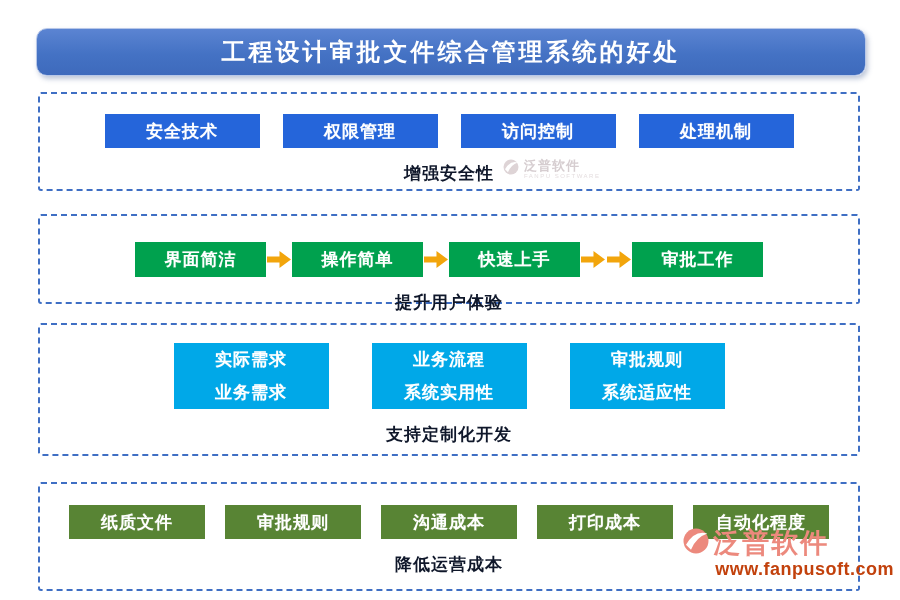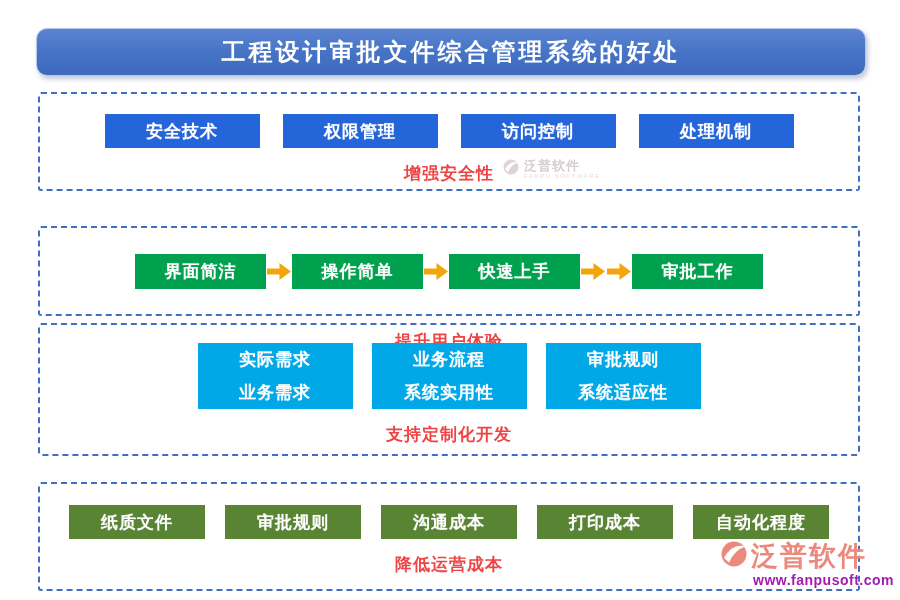--- a/index.html
+++ b/index.html
@@ -14,56 +14,56 @@
     box-shadow:2px 3px 5px rgba(110,130,170,.45);
     display:flex;align-items:center;justify-content:center;
     color:#ffffff;font-size:24px;font-weight:bold;letter-spacing:3px;
   }
 
   
   .sec{position:absolute;left:38px;width:822px;
        border:2px dashed #3f6fc4;border-radius:3px;box-sizing:border-box;
        display:flex;flex-direction:column;}
   #sec-security      {top:92px;height:99px;padding-top:20px;}
-  #sec-experience    {top:226px;height:90px;padding-top:26px;gap:27px;}
+  #sec-experience    {top:214px;height:90px;padding-top:26px;}
   #sec-customization {top:323px;height:133px;padding-top:18px;}
   #sec-cost          {top:482px;height:109px;padding-top:21px;}
 
   .row{display:flex;justify-content:center;align-items:center;}
-  .row.gap-lg{gap:19px;}
+  .row.gap-lg{gap:43px;}
   .row.gap-md{gap:23px;}
   .row.gap-sm{gap:20px;}
   .row + .row{}
 
   .btn{display:flex;align-items:center;justify-content:center;
        color:#ffffff;font-weight:bold;font-size:17px;letter-spacing:1px;
        text-shadow:0 0 1px rgba(255,255,255,.4);}
   .btn.blue {width:155px;height:34px;background:#2565da;}
   .btn.green{width:131px;height:35px;background:#00a14e;}
   .btn.cyan {width:155px;height:33px;background:#00a8e8;}
   .btn.olive{width:136px;height:34px;background:#588434;}
 
   .arrow{width:24px;height:17px;background:#f2a50c;margin:0 1px;
          clip-path:polygon(0 32%,52% 32%,52% 0,100% 50%,52% 100%,52% 68%,0 68%);}
 
   .sec-label{position:relative;text-align:center;font-weight:bold;font-size:17px;
-             color:#ef4444;margin-top:14px;letter-spacing:1px;}
+             color:#0f172a;margin-top:14px;letter-spacing:1px;}
 
   
   .wm-inline{position:absolute;left:462px;top:64px;display:flex;align-items:center;
              gap:4px;opacity:.85;}
   .wm-inline .wm-txt{display:flex;flex-direction:column;line-height:1;}
   .wm-inline .wm-name{font-size:13px;font-weight:bold;color:#cfc5c8;letter-spacing:1px;}
   .wm-inline .wm-sub{font-size:6px;color:#e0d8da;letter-spacing:1.5px;margin-top:1px;}
 
   .wm-corner{position:absolute;right:6px;bottom:8px;display:flex;flex-direction:column;
              align-items:flex-start;z-index:5;}
   .wm-corner .wm-top{display:flex;align-items:center;gap:2px;}
   .wm-corner .wm-name{font-size:27px;font-weight:bold;color:#ec897d;letter-spacing:2px;}
-  .wm-corner .wm-url{font-size:14px;font-weight:bold;color:#a21caf;margin:-2px 0 4px 34px;
+  .wm-corner .wm-url{font-size:18px;font-weight:bold;color:#c2410c;margin:-2px 0 12px 34px;
                      letter-spacing:.5px;}
 </style>
 </head>
 <body>
 
 <div id="stage">
 
   <div class="title-banner">工程设计审批文件综合管理系统的好处</div>
 
   <div class="sec" id="sec-security">

